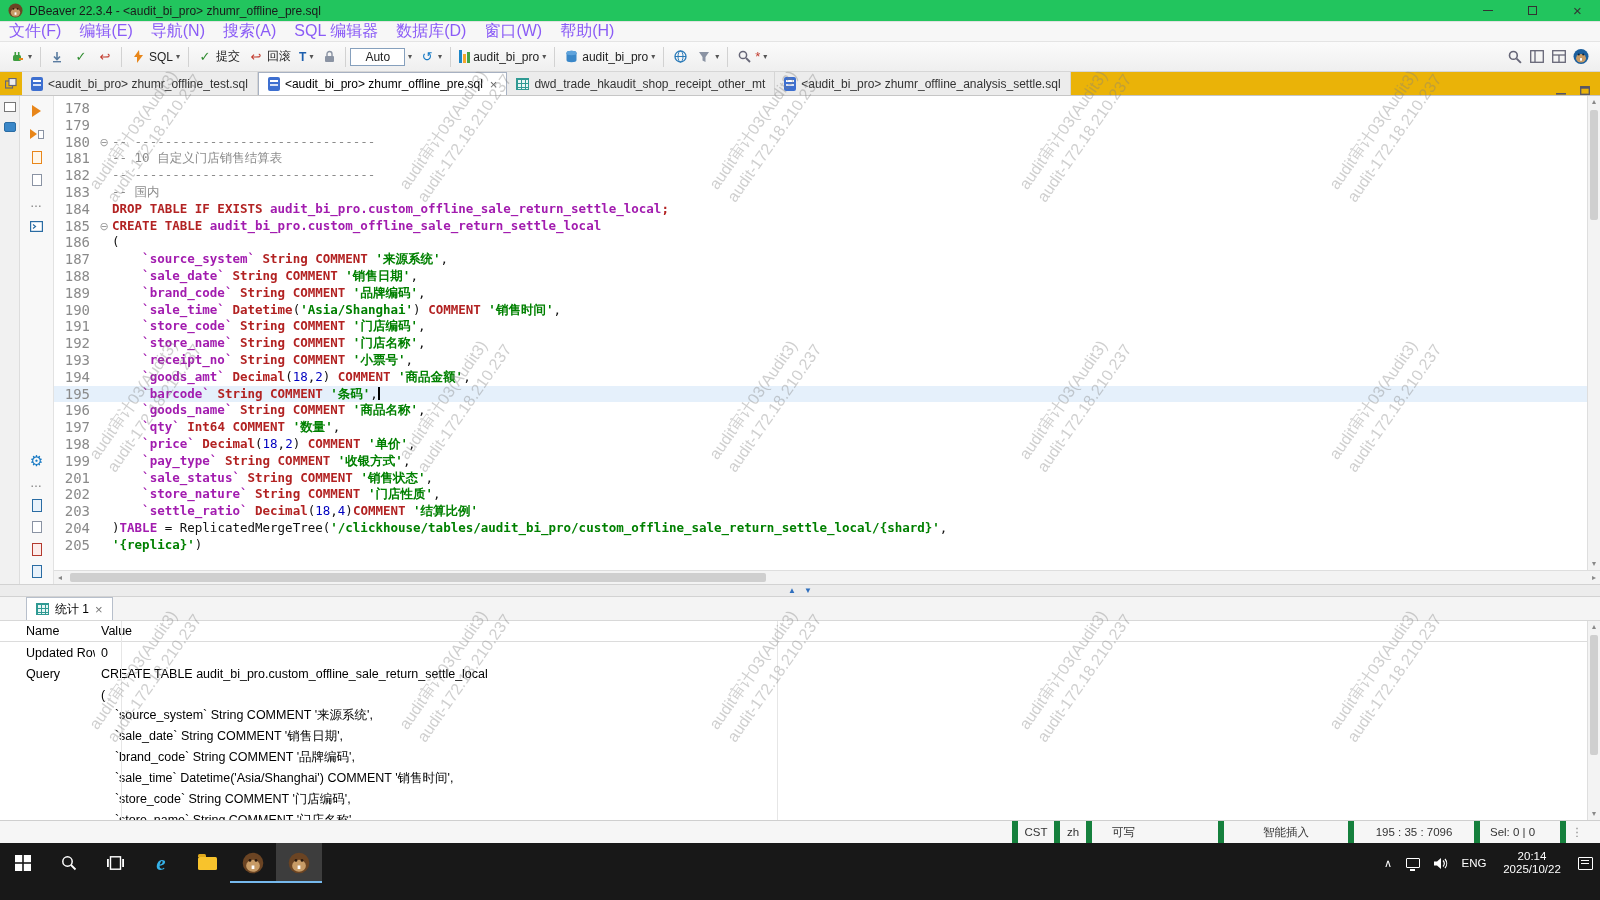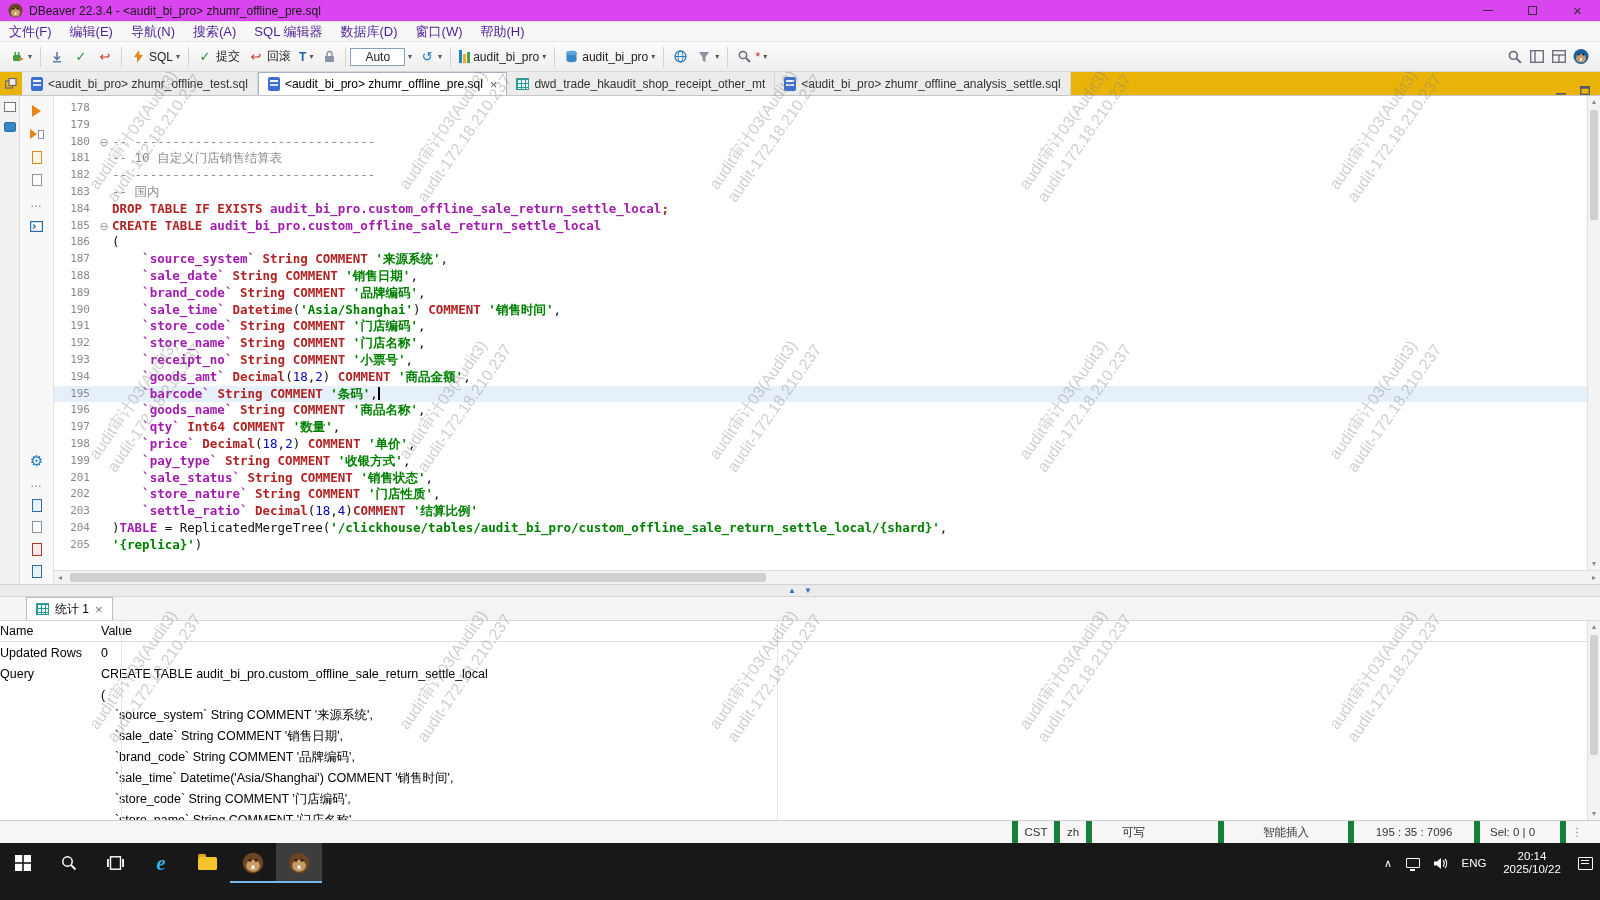--- a/index.html
+++ b/index.html
@@ -1,28 +1,28 @@
 <!DOCTYPE html>
 <html><head>
 <meta charset="utf-8">
 <style>
   *{box-sizing:border-box;margin:0;padding:0}
   html,body{width:1600px;height:900px;overflow:hidden;font-family:"Liberation Sans",sans-serif;background:#fff;position:relative}
 
   
-  .titlebar{height:22px;background:#d946ef;display:flex;align-items:center;padding-left:8px;border-bottom:1px solid #e2e2e2;font-size:12px;color:#1a1a1a}
+  .titlebar{height:22px;background:#22c55e;display:flex;align-items:center;padding-left:8px;border-bottom:1px solid #e2e2e2;font-size:12px;color:#1a1a1a}
   .titlebar .app-ic{margin-right:6px;display:flex}
   .titlebar .title{flex:1;white-space:nowrap;overflow:hidden}
   .wbtn{width:45px;height:22px;display:flex;align-items:center;justify-content:center;color:#333}
   .wbtn .minbar{width:10px;height:1px;background:#333}
   .wbtn .maxbox{width:9px;height:9px;border:1px solid #333}
   .wbtn.close-btn{font-size:15px}
 
   
-  .menubar{height:20px;display:flex;align-items:flex-end;background:#f7f7f7;border-bottom:1px solid #e4e4e4;font-size:13px;color:#4c1d95}
+  .menubar{height:20px;display:flex;align-items:flex-end;background:#f7f7f7;border-bottom:1px solid #e4e4e4;font-size:16px;color:#8b5cf6}
   .menu-item{padding:0 9px;height:100%;display:flex;align-items:center;white-space:nowrap}
 
   
   .toolbar{height:30px;background:linear-gradient(#fbfbfb,#efefef);border-bottom:1px solid #d6d6d6;display:flex;align-items:center;padding:0 5px;font-size:12px;color:#222}
   .tbtn{display:flex;align-items:center;gap:3px;padding:2px 4px;border-radius:2px;white-space:nowrap}
   .tsep{width:1px;height:20px;background:#d2d2d2;margin:0 4px;flex:none}
   .cdn{font-size:8px;color:#555}
   .auto-box{border:1px solid #86a0bd;background:#fff;padding:1px 14px;font-size:12px}
   .bars-ic{display:flex;align-items:flex-end;gap:1px;height:13px}
   .bars-ic i{width:3px;display:block}
@@ -61,21 +61,21 @@
   .doc-orange{width:10px;height:13px;border:1px solid #e8861a;background:#fff7ea}
   .doc-gray{width:10px;height:12px;border:1px solid #8a93a3;background:#fff}
   .doc-blue{width:10px;height:13px;border:1px solid #2a6ca3;background:#e8f2fb}
   .doc-red{width:10px;height:13px;border:1px solid #b3392e;background:#fdecea}
   .dots{color:#777;font-size:12px;letter-spacing:1px}
   .rail-bottom{margin-top:auto;display:flex;flex-direction:column;align-items:center;gap:8px}
 
   .editor{flex:1;display:flex;flex-direction:column;position:relative;overflow:hidden}
   .code-area{flex:1;position:relative;overflow:hidden;padding-top:4px}
   .ed-line{display:flex;height:16.8px;line-height:16.8px;font-size:12.5px}
-  .ln-num{width:42px;text-align:right;padding-right:6px;color:#8a8a8a;font-family:"DejaVu Sans Mono",monospace;font-size:11px;flex:none}
+  .ln-num{width:42px;text-align:right;padding-right:6px;color:#8a8a8a;font-family:"DejaVu Sans Mono",monospace;font-size:14px;flex:none}
   .ln-fold{width:16px;color:#9a9a9a;font-size:11px;text-align:center;flex:none;line-height:16.8px}
   .ln-code{white-space:pre;font-family:"DejaVu Sans Mono",monospace;flex:1}
   .ed-line.current{background:#e5f0fb}
   .tk-kw{color:#b22222;font-weight:bold}
   .tk-id{color:#a21caf;font-weight:bold}
   .tk-str{color:#008000;font-weight:bold}
   .tk-num{color:#0000c0}
   .tk-com{color:#8c8c8c}
   .tk-pl{color:#111}
   .caret{display:inline-block;width:2px;height:13px;background:#000;vertical-align:-2px;animation:blink 1s steps(1) infinite}
@@ -91,31 +91,31 @@
   .splitter{height:13px;background:#ececec;border-top:1px solid #d2d2d2;border-bottom:1px solid #d2d2d2;display:flex;align-items:center;justify-content:center;gap:8px}
   .sp-h{font-size:8px;color:#2f6fbe;line-height:8px}
 
   
   .panel-tabs{height:24px;background:#f4f4f4;border-bottom:1px solid #d8d8d8;display:flex;align-items:flex-end;padding-left:26px}
   .ptab{height:23px;background:#fff;border:1px solid #b7bfcb;border-bottom:none;display:flex;align-items:center;gap:6px;padding:0 9px;font-size:12px;color:#000}
   .ptab-close{color:#777;font-size:13px}
   .results{height:199px;position:relative;background:#fff;font-size:12.5px;overflow:hidden;color:#000}
   .res-header{height:21px;display:flex;border-bottom:1px solid #dcdcdc;align-items:center}
   .res-row{height:21px;display:flex;align-items:center}
-  .res-name{width:95px;flex:none;white-space:pre;overflow:hidden}
+  .res-name{width:95px;padding-left:26px;flex:none;white-space:pre;overflow:hidden}
   .res-value{padding-left:6px;white-space:pre}
   .res-vline{position:absolute;top:0;bottom:0;width:1px;background:#e6e6e6}
   .res-scroll{position:absolute;right:0;top:0;bottom:0;width:13px;background:#f3f3f3;border-left:1px solid #dedede;font-size:8px;color:#888;text-align:center}
 
   
   .statusbar{height:23px;background:#f6f6f6;border-top:1px solid #cfcfcf;display:flex;align-items:center;justify-content:flex-end;font-size:11.5px;color:#333;padding-right:12px}
   .status-seg{height:100%;display:flex;align-items:center;justify-content:center;border-left:6px solid #15803d;padding:0 6px;white-space:nowrap}
   .status-seg:nth-child(1){width:42px}
   .status-seg:nth-child(2){width:32px}
-  .status-seg:nth-child(3){width:132px;justify-content:flex-start;padding-left:30px}
+  .status-seg:nth-child(3){width:132px;justify-content:flex-start;padding-left:20px}
   .status-seg:nth-child(4){width:130px}
   .status-seg:nth-child(5){width:126px}
   .status-seg:nth-child(6){width:86px;justify-content:flex-start;padding-left:10px}
   .status-seg:nth-child(7){width:28px;color:#888}
 
   
   .taskbar{height:57px;background:#181818;display:flex;align-items:flex-start}
   .tb-inner{height:40px;display:flex;align-items:center;width:100%}
   .task-cell{width:46px;height:40px;display:flex;align-items:center;justify-content:center;flex:none}
   .task-cell.open{box-shadow:inset 0 -2px 0 #76b9ed}

